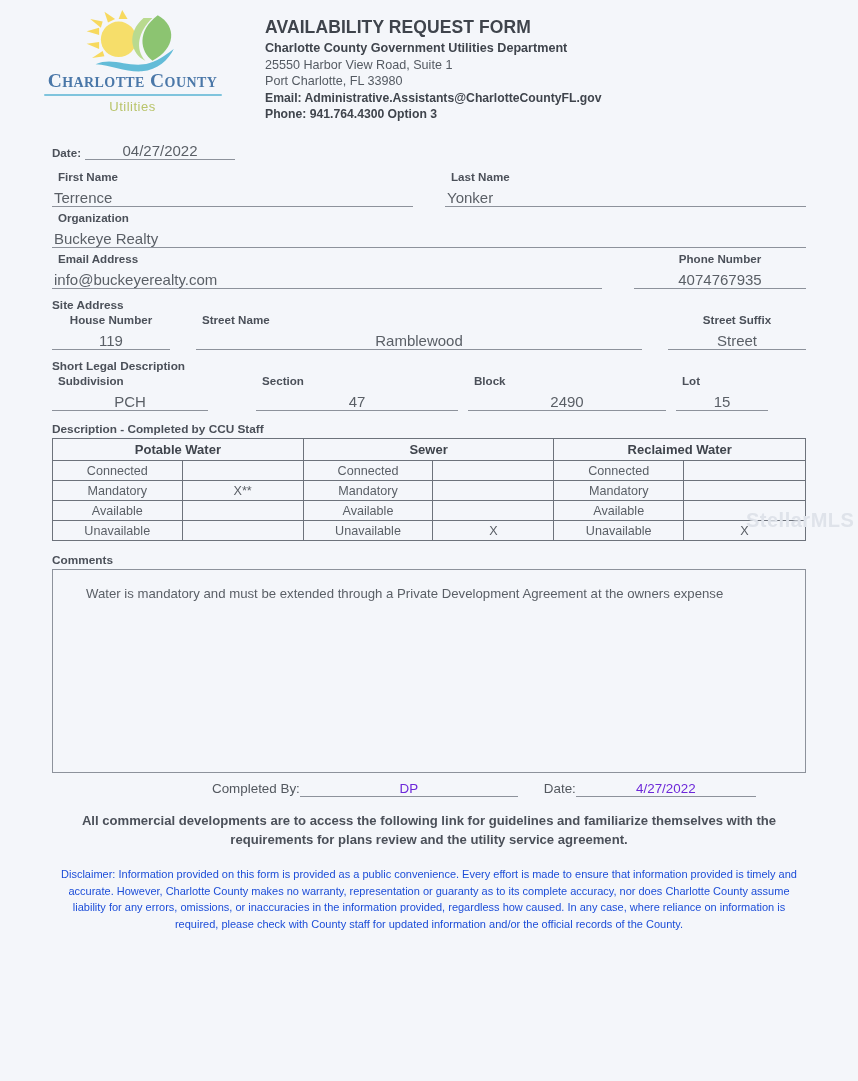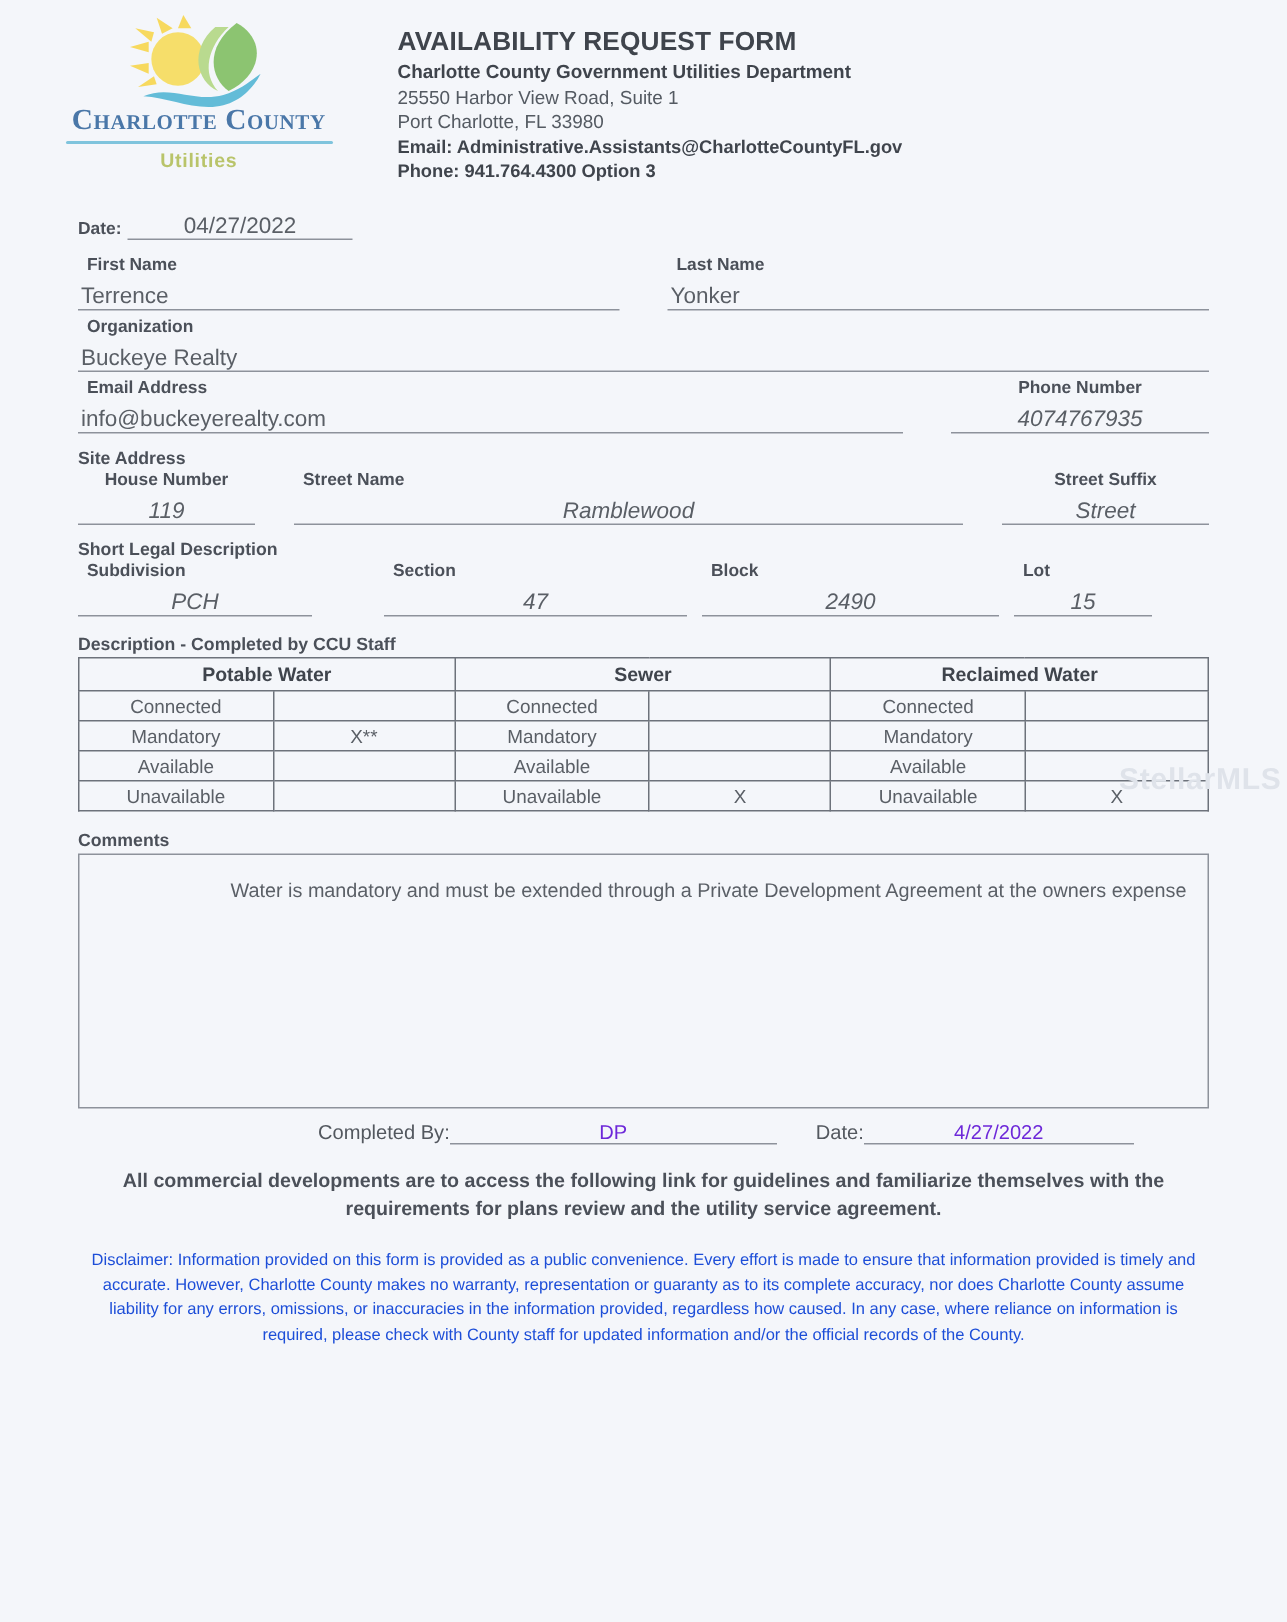--- a/index.html
+++ b/index.html
@@ -51,21 +51,21 @@
   }
   .logo-rule {
     height: 2px;
     background: #7fc4dd;
     margin: 2px 6px 3px 6px;
     border-radius: 2px;
   }
   .logo-sub {
     text-align: center;
     font-size: 13px;
-    font-weight: bold;
+    font-weight: normal;
     color: #b9c46a;
     letter-spacing: 0.5px;
   }
 
   .header-text {
     padding-top: 10px;
     line-height: 1.32;
   }
   .doc-title {
     font-size: 17.5px;
@@ -128,21 +128,21 @@
   .field { display: flex; flex-direction: column; }
   .field .lbl { padding-left: 6px; margin-bottom: 2px; }
   .field .fv {
     min-height: 21px;
     font-size: 15px;
     color: #5a5f66;
     padding-left: 2px;
     display: flex;
     align-items: flex-end;
   }
-  .fv.center { justify-content: center; padding-left: 0; font-style: italic; }
+  .fv.center { justify-content: center; padding-left: 0; }
 
   .gap8 { width: 32px; }
 
   .sec-hd {
     font-size: 11.8px;
     font-weight: bold;
     color: #4b5059;
     margin-top: 9px;
   }
 
@@ -179,24 +179,23 @@
   
   .cmt-hd {
     font-size: 11.8px;
     font-weight: bold;
     color: #4b5059;
     margin-top: 12px;
     margin-bottom: 2px;
   }
   .cmt-box {
     border: 1.1px solid #8d929b;
-    height: 170px;
+    height: 204px;
     padding: 16px 14px 0 33px;
     box-sizing: border-box;
-    text-align: right;
   }
   .cmt-text {
     font-size: 13.2px;
     color: #5a5f66;
   }
 
   
   .completed {
     display: flex;
     align-items: flex-end;

